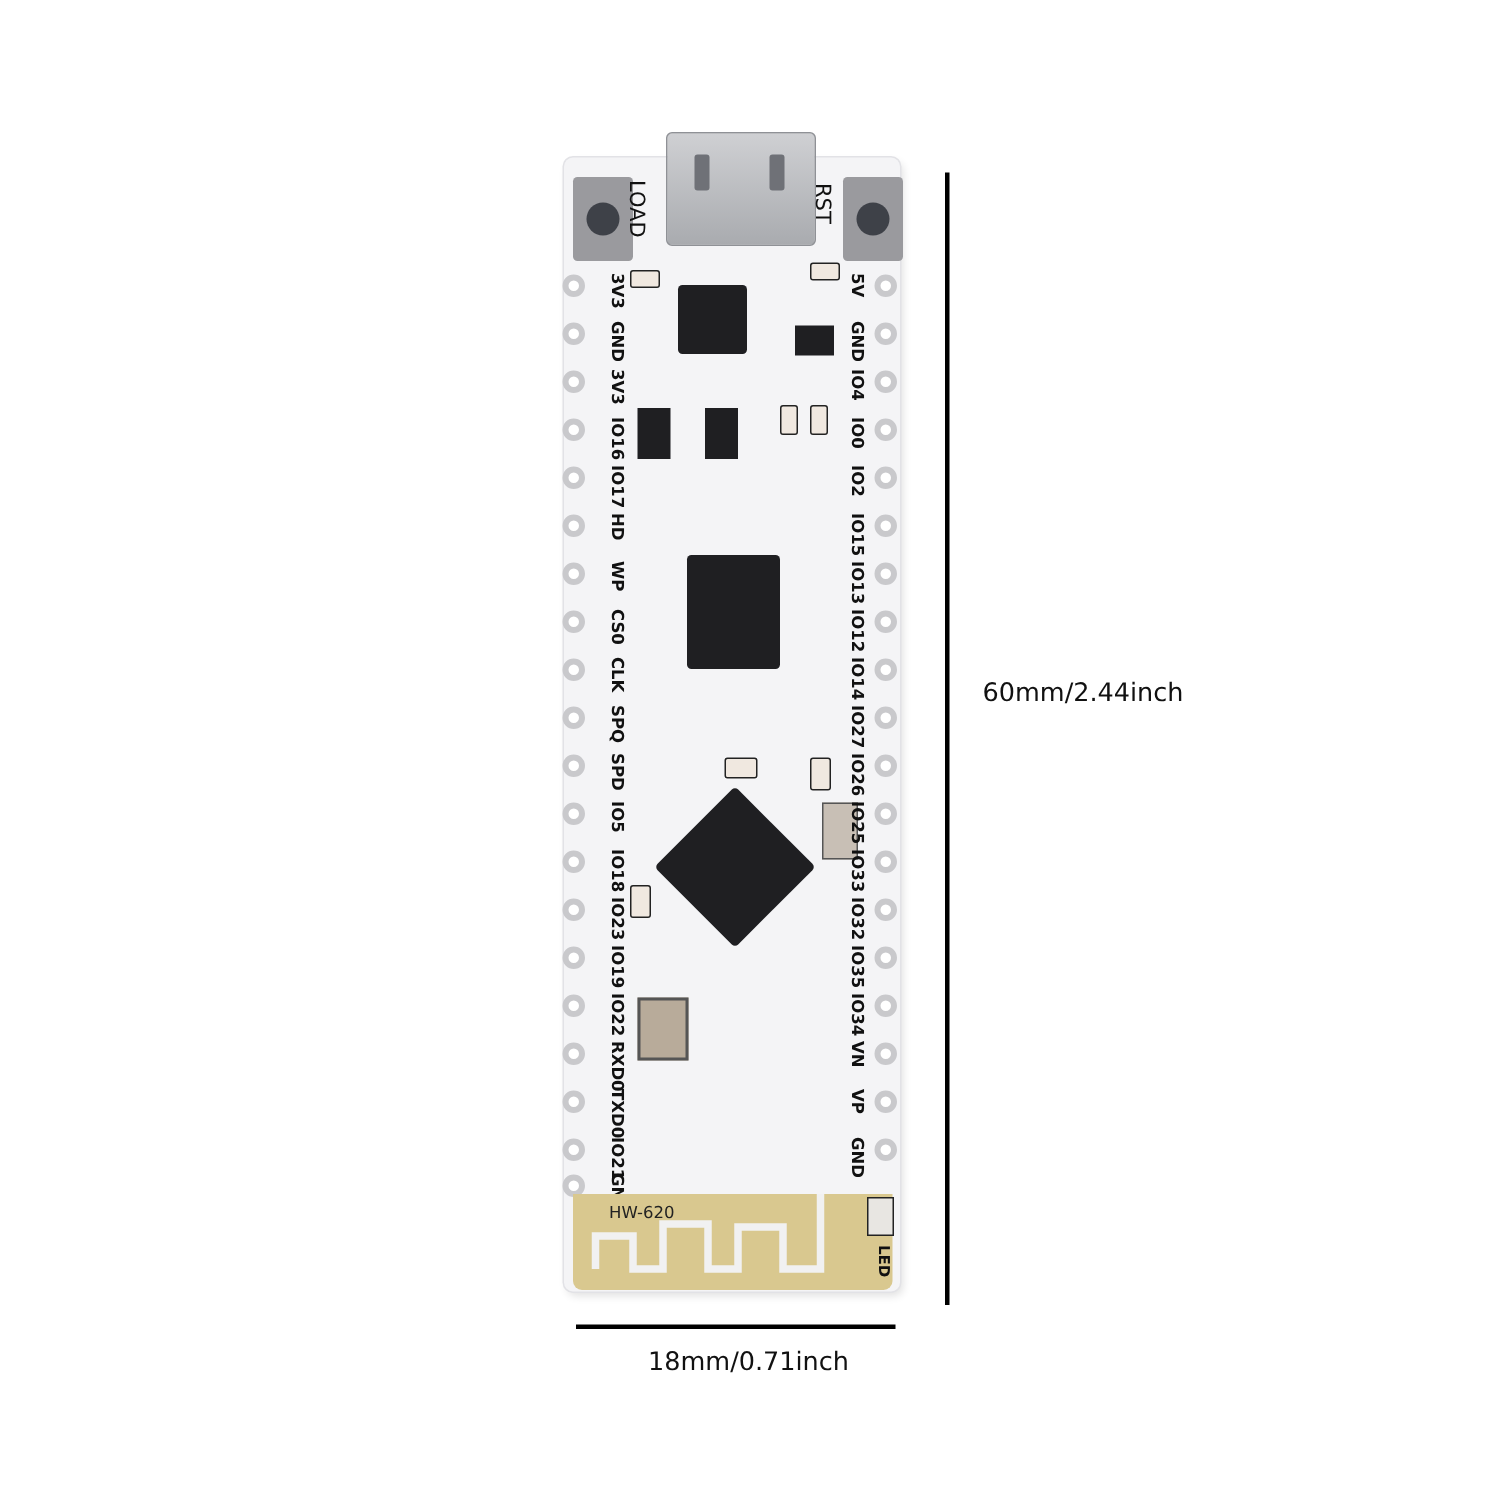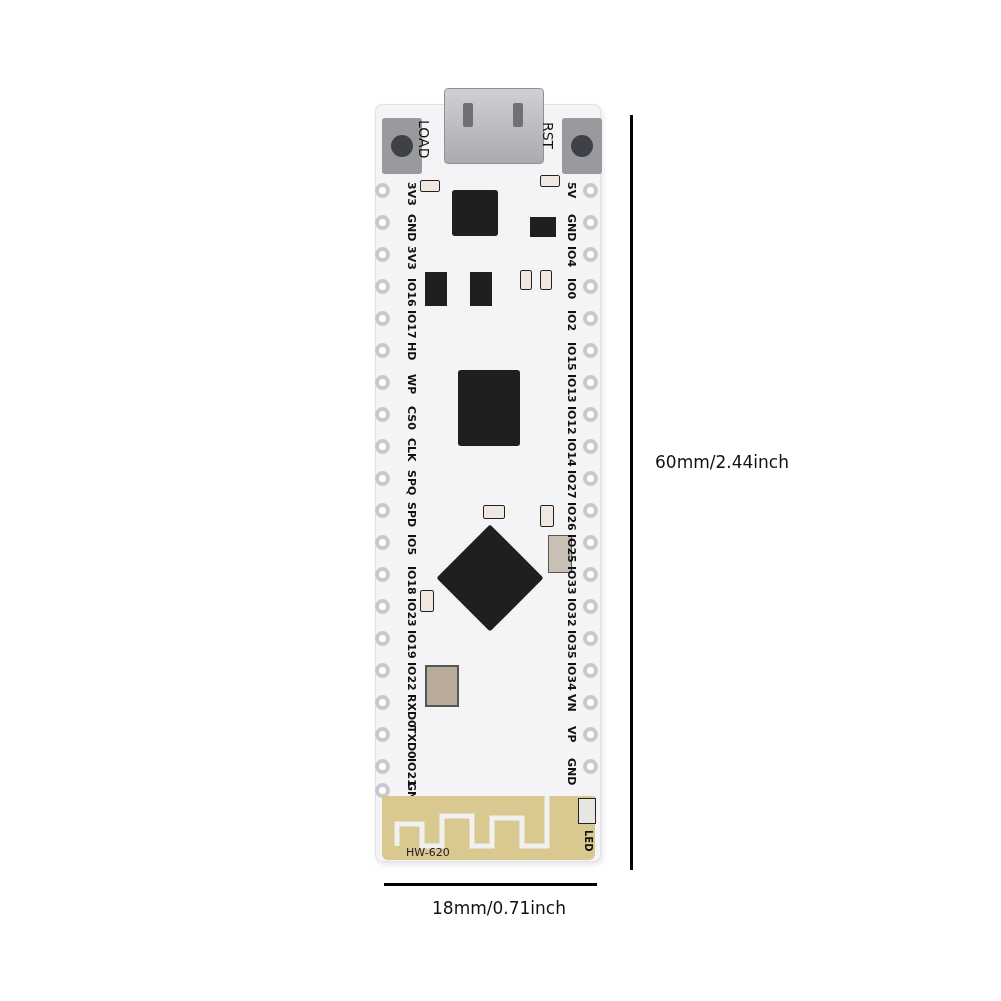--- a/index.html
+++ b/index.html
@@ -145,21 +145,21 @@
   <div class="abs lbl" style="top:480px;">IO34</div>
   <div class="abs lbl" style="top:512px;">VN</div>
   <div class="abs lbl" style="top:544px;">VP</div>
   <div class="abs lbl" style="top:576px;">GND</div>
 </div>
 
 <div class="abs antenna">
   <svg width="213" height="64" style="position:absolute;left:0;top:0;">
     <path d="M15 50 L15 28 L40 28 L40 50 L60 50 L60 20 L90 20 L90 50 L110 50 L110 22 L140 22 L140 50 L165 50 L165 0" fill="none" stroke="#f1f1f1" stroke-width="5"></path>
   </svg>
-  <div class="abs" style="left:24px;top:6px;font-size:11px;color:#222;margin-top:44px;">HW-620</div>
+  <div class="abs" style="left:24px;top:6px;font-size:11px;color:#222;">HW-620</div>
 </div>
 <div class="abs" style="left:578px;top:798px;width:16px;height:24px;background:#e8e6e2;border:1.5px solid #222;"></div>
 <div class="abs lbl" style="left:594px;top:830px;font-size:10px;">LED</div>
 
 <div class="abs dim-v"></div>
 <div class="abs dim-text" style="left:655px;top:452px;">60mm/2.44inch</div>
 
 <div class="abs dim-h"></div>
 <div class="abs dim-text" style="left:432px;top:898px;">18mm/0.71inch</div>
 

